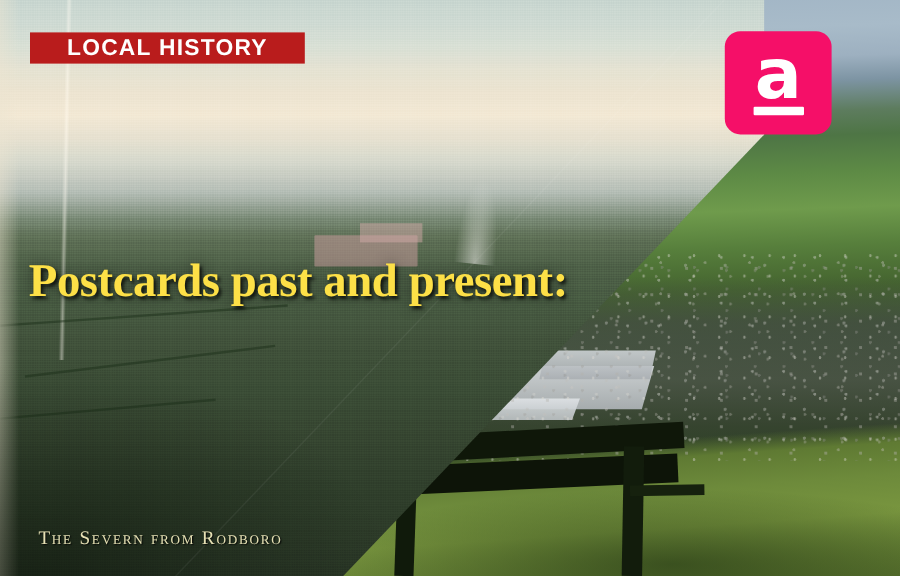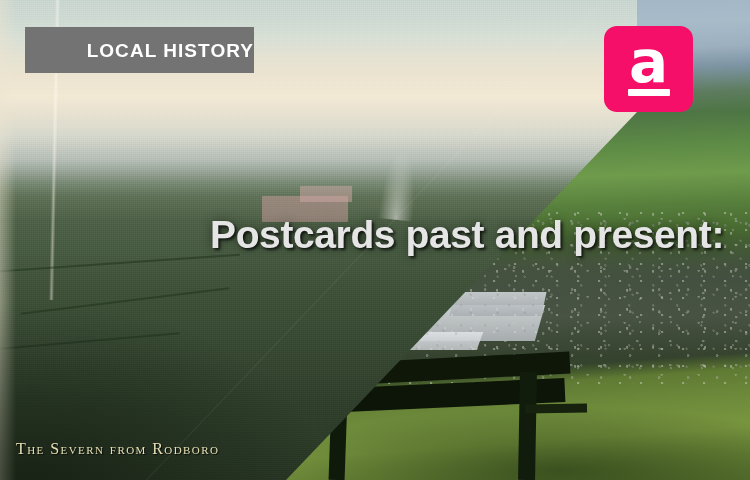--- a/index.html
+++ b/index.html
@@ -122,23 +122,23 @@
   
   .seam{
     position:absolute;inset:0;pointer-events:none;
     background:linear-gradient(133.6deg, rgba(255,255,255,0) calc(50% - 1px), rgba(255,255,255,.10) 50%, rgba(255,255,255,0) calc(50% + 1px));
     opacity:.6;
   }
 
   
   .badge{
     position:absolute;left:25px;top:27px;
-    width:229px;height:46px;
-    background:#737373;
-    display:flex;align-items:center;justify-content:flex-end;
+    width:229px;height:26px;
+    background:#b91c1c;
+    display:flex;align-items:center;justify-content:center;
   }
   .badge span{
     color:#fff;font-weight:bold;font-size:19px;
     letter-spacing:.055em;line-height:1;
     font-family:"Liberation Sans", sans-serif;
   }
 
   .logo{
     position:absolute;left:604px;top:26px;
     width:89px;height:86px;
@@ -152,37 +152,36 @@
     margin-top:-2px;
   }
   .logo .bar{
     width:42px;height:7px;background:#fff;margin-top:3px;border-radius:1px;
   }
 
   .headline{
     position:absolute;left:24px;top:212px;width:700px;
   }
   .headline .line1{
-    color:#e5e5e5;font-weight:bold;font-size:39px;line-height:46px;
+    color:#fde047;font-weight:bold;font-size:39px;line-height:46px;
     letter-spacing:-.01em;
     text-shadow:2px 2px 3px rgba(0,0,0,.72), 0 0 12px rgba(0,0,0,.45);
-    font-family:Liberation Sans, sans-serif;
+    font-family:Liberation Serif, serif;
     white-space:nowrap;
-    text-align:right;
   }
   .headline .line2{
     color:#ffffff;font-weight:normal;font-size:38px;line-height:48px;
     margin-top:12px;letter-spacing:-.005em;
     text-shadow:2px 2px 3px rgba(0,0,0,.72), 0 0 12px rgba(0,0,0,.45);
     font-family:"Liberation Sans", sans-serif;
     white-space:nowrap;
   }
 
   .postcard-caption{
-    position:absolute;left:16px;top:440px;
+    position:absolute;left:32px;top:440px;
     color:#e6e0b4;
     font-family:"Liberation Serif", serif;
     font-size:16px;font-variant:small-caps;
     letter-spacing:.09em;
     text-shadow:1px 1px 1px rgba(0,0,0,.8);
   }
 </style>
 </head>
 <body>
 

